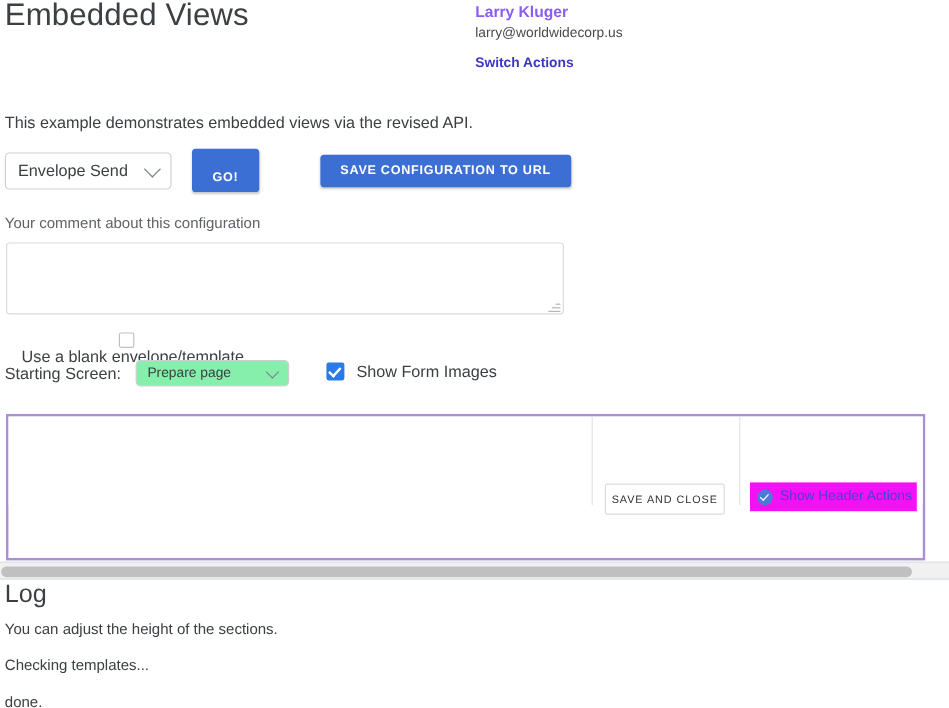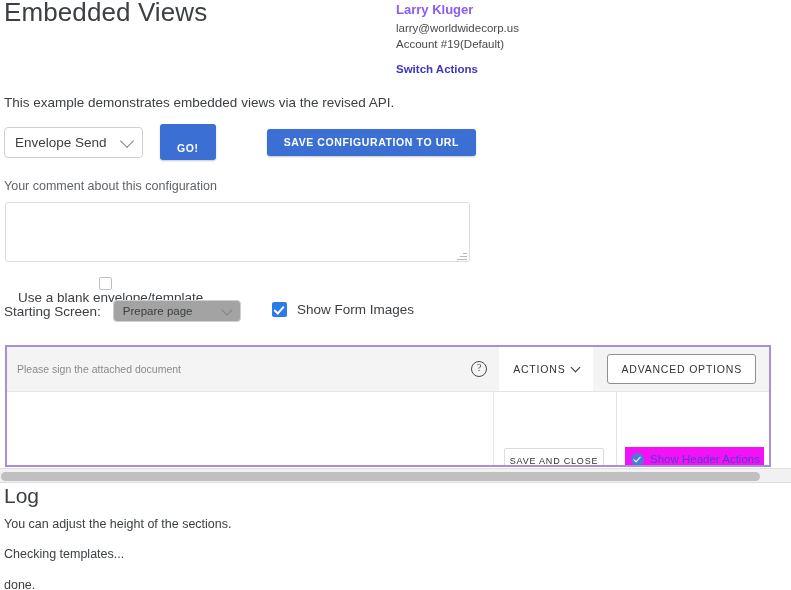--- a/index.html
+++ b/index.html
@@ -189,21 +189,21 @@
     font-size: 13.5px;
     color: #3c4043;
   }
   .start-select {
     position: relative;
     margin-left: 12px;
     width: 128px;
     height: 22px;
     border: 1px solid #ccd0d4;
     border-radius: 4px;
-    background: #a3a3a3;
+    background: #86efac;
     box-sizing: border-box;
     display: flex;
     align-items: center;
     padding-left: 9px;
     font-size: 11.5px;
     color: #3c4043;
     cursor: pointer;
   }
   .start-select .chev2 {
     position: absolute;
@@ -443,21 +443,20 @@
   .log-l2 { top: 578px; }
 </style>
 </head>
 <body>
 
 <div class="page-title">Embedded Views</div>
 
 <div class="account-box">
   <div class="account-name">Larry Kluger</div>
   <div class="account-row">larry@worldwidecorp.us</div>
-  <div class="account-row"><span class="account-num-inner">Account #19</span><span>(Default)</span></div>
   <a class="switch-account">Switch Actions</a>
 </div>
 
 <div class="intro">This example demonstrates embedded views via the revised API.</div>
 
 <div class="control-row">
   <div class="select-box">
     <span>Envelope Send</span>
     <span class="chev"></span>
   </div>
@@ -485,33 +484,20 @@
     <span class="chev2"></span>
   </div>
 </div>
 
 <div class="sfi-group">
   <div class="cb-checked"></div>
   <span class="lbl">Show Form Images</span>
 </div>
 
 <div class="iframe-wrap">
-  <div class="ds-header">
-    <span class="ds-subject">Please sign the attached document</span>
-    <div class="ds-header-right">
-      <div class="help-icon">
-          <span>?</span>
-        </div>
-      <div class="actions-btn">
-        <span>ACTIONS</span>
-        <span class="cv"></span>
-      </div>
-      <div class="adv-btn">ADVANCED OPTIONS</div>
-    </div>
-  </div>
   <div class="ds-body">
     <div class="ds-body-divider"></div>
     <div class="ds-body-divider2"></div>
 
     <div class="side-btn b1">SAVE AND CLOSE</div>
 
     <div class="overlay-item o1">
       <div class="overlay-cb"></div>
       <span class="overlay-label">Show Header Actions</span>
     </div>

